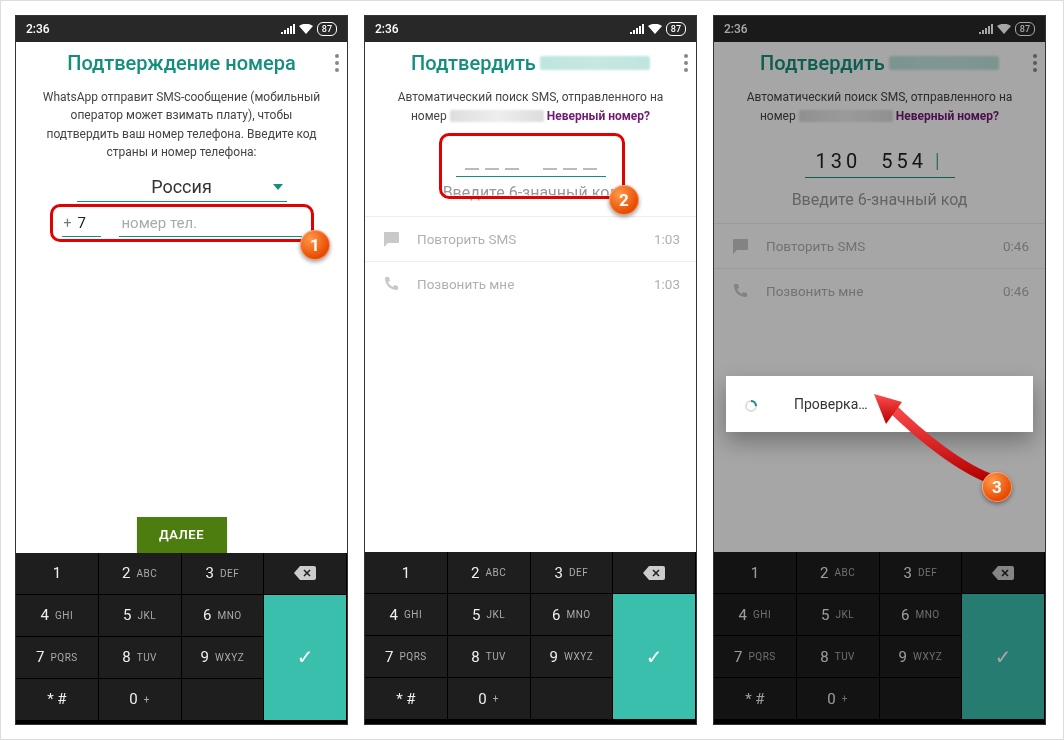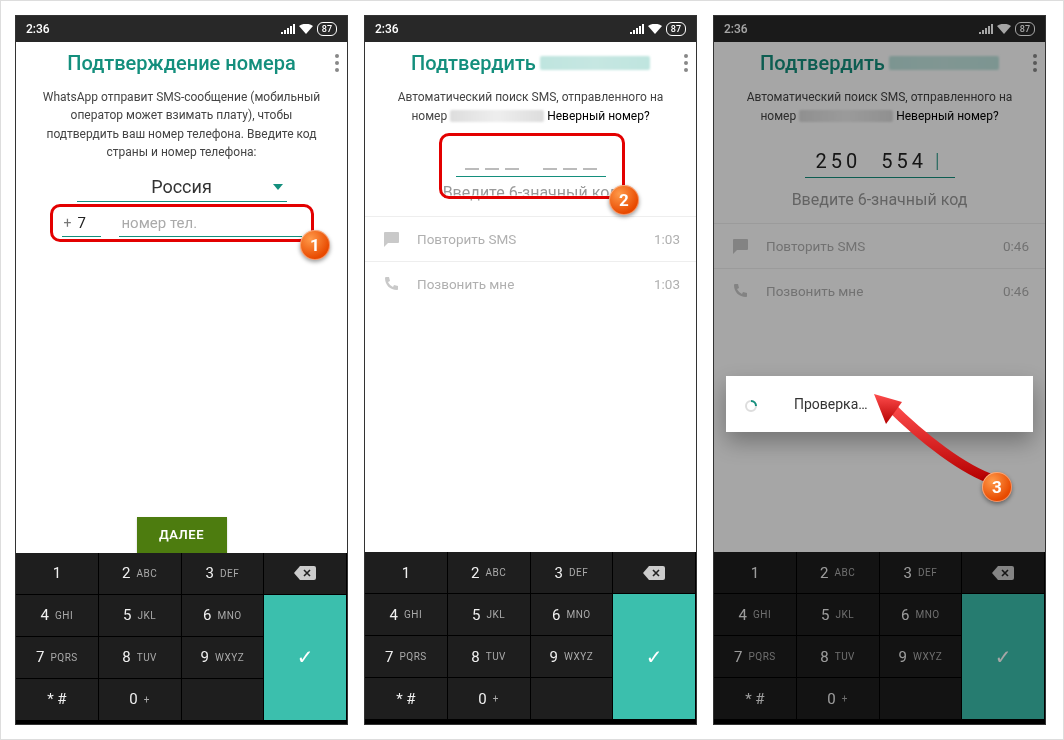--- a/index.html
+++ b/index.html
@@ -45,21 +45,21 @@
     display: flex; flex-direction: column; gap: 3px;
     cursor: pointer;
   }
   .more span { width:4px; height:4px; background:#888; border-radius:50%; }
   .desc { color:#444; font-size: 12px; text-align: center; padding: 4px 18px 14px; line-height: 1.55; }
   .desc .blurnum2 {
     display:inline-block; width: 94px; height: 12px;
     background: linear-gradient(90deg,#ddd,#eee,#ddd); filter: blur(1px);
     border-radius:2px; vertical-align: middle;
   }
-  .desc .link { color: #000000; }
+  .desc .link { color: #701a75; font-weight: bold; }
   .country-row {
     display:flex; justify-content:center; align-items:center;
     border-bottom: 1px solid #148f7d; width: 210px; margin: 0 auto 10px;
     padding-bottom: 4px; color:#333; font-size: 18px; position: relative;
   }
   .country-row .caret {
     position:absolute; right:4px;
     width:0;height:0;border-left:5px solid transparent;border-right:5px solid transparent;border-top:6px solid #148f7d;
   }
   .phonefields {
@@ -398,21 +398,21 @@
         </div>
     </div>
     <div class="desc">
       <span>Автоматический поиск SMS, отправленного на номер</span>
       <span class="blurnum2"></span>
       <span class="link">Неверный номер?</span>
     </div>
 
     <div class="code-wrap">
       <div class="code-filled">
-        <span>250</span>
+        <span>130</span>
         <span style="width:8px"></span>
         <span>554</span>
         <span class="cursor">|</span>
       </div>
     </div>
     <div class="hint">Введите 6-значный код</div>
 
     <div class="row-list">
       <div class="lrow">
         <span class="icon">

